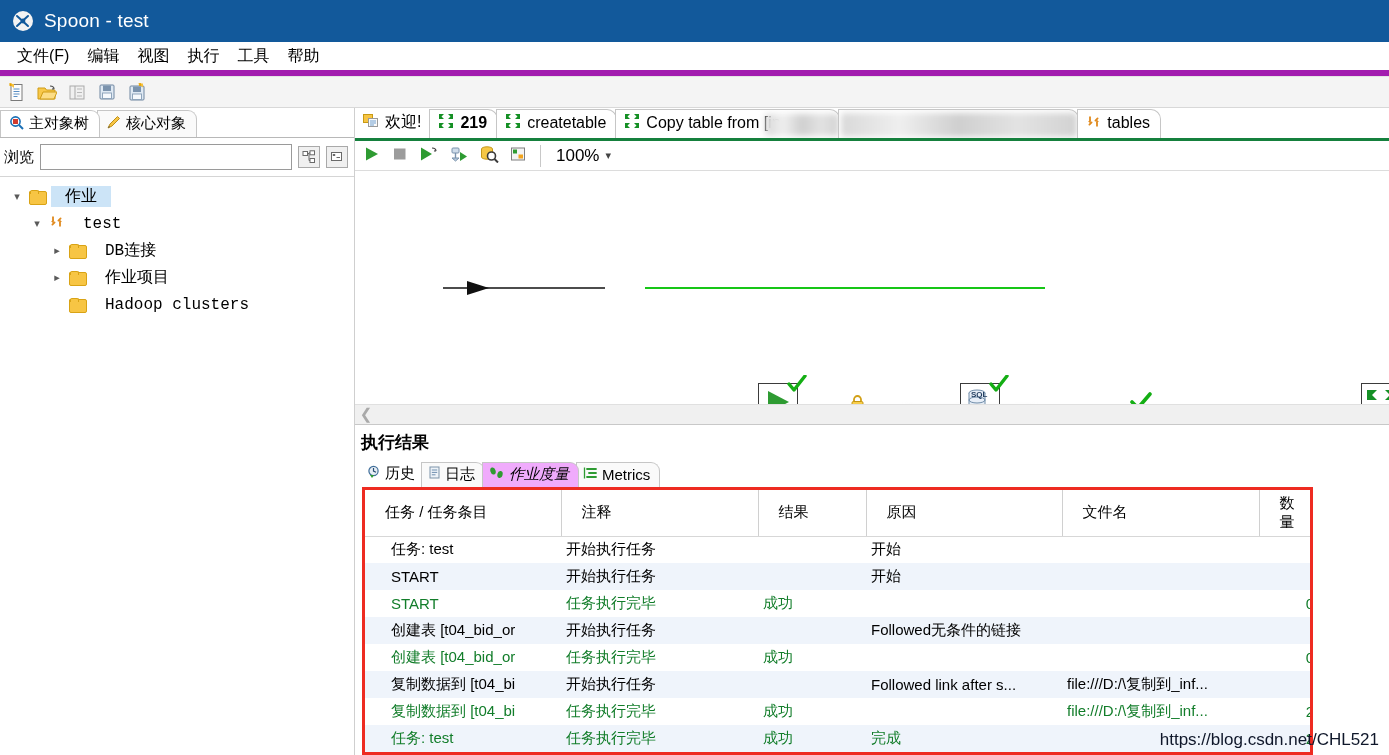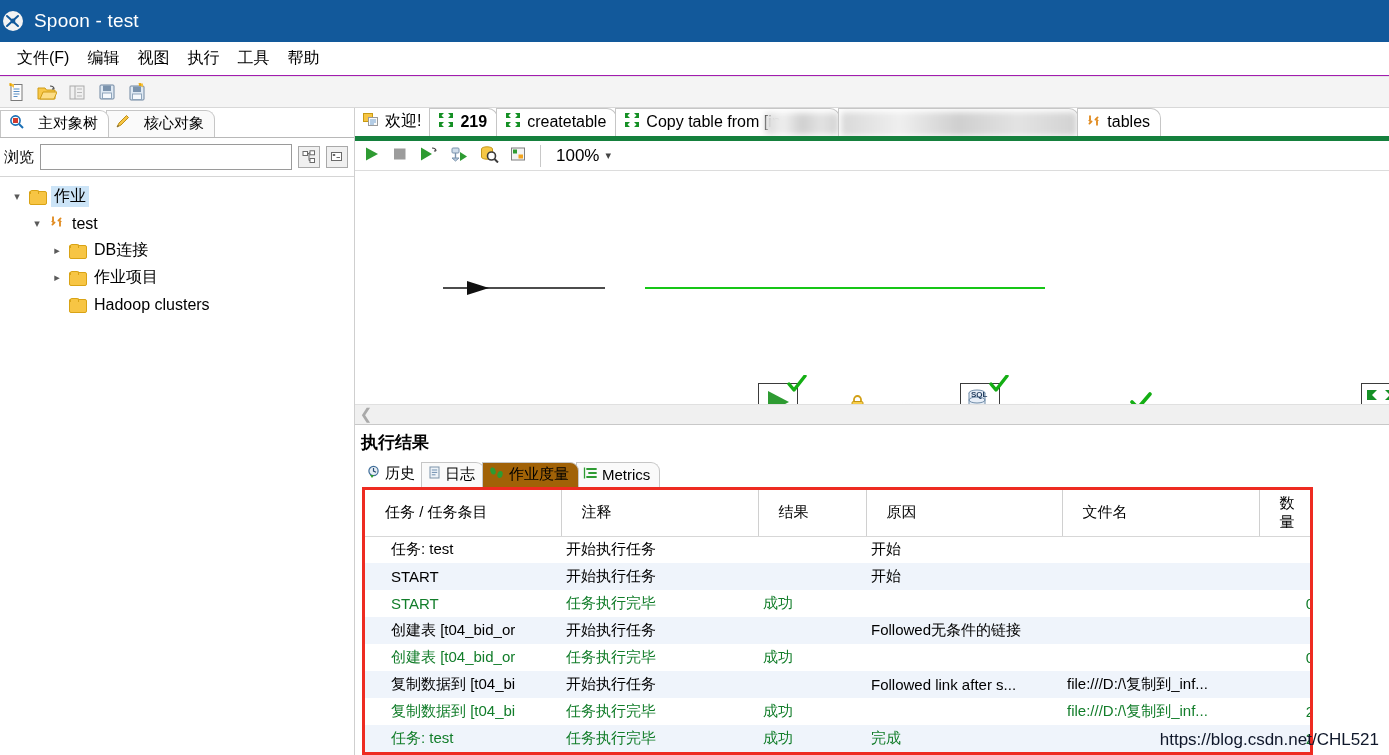--- a/index.html
+++ b/index.html
@@ -9,29 +9,29 @@
     font-family:"Liberation Sans","DejaVu Sans",sans-serif;
     font-size:14px;
     background:#ffffff;
     overflow:hidden;
     color:#000;
   }
 
   
   #titlebar{
     height:42px; background:#12599b; color:#fff;
-    display:flex; align-items:center; 
+    display:flex; align-items:center; padding-left:10px;
   }
   #titlebar .tb-icon{ width:26px;height:26px;display:flex;align-items:center;justify-content:center;margin-right:8px;}
   #titlebar .tb-title{ font-size:19px; letter-spacing:.2px;}
 
   
   #menubar{
     height:34px; background:#fff; display:flex; align-items:center;
-    padding-left:8px; border-bottom:1px solid #a21caf;
+    padding-left:8px; border-bottom:6px solid #a21caf;
   }
   #menubar .menu-item{
     font-size:16px; padding:3px 9px; cursor:default; color:#000;
   }
 
   
   #toolbar{
     height:32px; background:#f4f4f4; border-top:1px solid #e4e4e4;
     border-bottom:1px solid #d8d8d8;
     display:flex; align-items:center; padding-left:6px; gap:8px;
@@ -39,21 +39,21 @@
   #toolbar .tool-btn{ width:22px;height:22px;display:flex;align-items:center;justify-content:center;cursor:default;}
 
   
   #main{ display:flex; height:647px; background:#fff;}
   #leftpane{ width:355px; background:#fff; border-right:1px solid #cfcfcf; position:relative;}
   #rightpane{ width:1034px; background:#fff; display:flex; flex-direction:column;}
 
   
   .lp-tabs{ height:30px; display:flex; align-items:flex-end; border-bottom:1px solid #b8b8b8; background:#fff;}
   .lp-tab{
-    display:flex;align-items:flex-start;gap:14px; font-size:15px;
+    display:flex;align-items:flex-end;gap:5px; font-size:15px;
     padding:3px 10px 4px 8px; border:1px solid #c6c6c6; border-bottom:none;
     background:#fff; border-radius:0 9px 0 0; margin-right:-3px;
     position:relative;
   }
   .lp-tab.active{ background:#fff; z-index:3; font-weight:normal;}
   .lp-tab.inactive{ background:#fafafa; z-index:1;}
 
   .lp-browse{
     display:flex; align-items:center; gap:6px; padding:6px 6px 6px 4px;
     border-bottom:1px solid #d5d5d5;
@@ -64,30 +64,30 @@
     font-family:"Liberation Sans",sans-serif;
   }
   .lp-browse .sq{
     width:22px;height:22px;border:1px solid #a9a9a9;background:#f0f0f0;
     display:flex;align-items:center;justify-content:center;
   }
 
   .tree{ padding:6px 0 0 6px; font-size:16px; }
   .tnode{ display:flex; align-items:center; gap:5px; height:27px; }
   .tnode .arrow{ width:14px; text-align:center; color:#5a5a5a; font-size:11px; }
-  .tnode .lab{ padding:0 3px; }
+  .tnode .lab{ padding:0 14px;font-family:Liberation Mono, monospace; }
   .tnode.sel .lab{ background:#cce4f7; }
 
   
   .fold{ width:17px;height:14px;position:relative;display:inline-block;}
   .fold:before{content:"";position:absolute;left:0;top:1px;width:16px;height:12px;background:#f7c544;border:1px solid #d9a315;border-radius:1px 2px 2px 2px;}
   .fold:after{content:"";position:absolute;left:1px;top:0px;width:7px;height:3px;background:#f7c544;border:1px solid #d9a315;border-bottom:none;border-radius:2px 2px 0 0;}
 
   
-  .ed-tabs{ height:33px; display:flex; background:#fff; border-bottom:5px solid #15803d; overflow:hidden;}
+  .ed-tabs{ height:33px; display:flex; align-items:flex-end; background:#fff; border-bottom:3px solid #15803d; overflow:hidden;}
   .ed-tab{
     display:flex; align-items:center; gap:6px; font-size:16px;
     padding:3px 10px 5px 8px; border:1px solid #c6c6c6; border-bottom:none;
     background:#fff; border-radius:0 10px 0 0; margin-right:-2px; white-space:nowrap;
     position:relative; height:29px;
   }
   .ed-tab.bold{ font-weight:bold; }
   .ed-tab.clipped{ max-width:225px; overflow:hidden; }
 
   .ed-toolbar{
@@ -123,21 +123,21 @@
   .res-head{
     font-size:17px;font-weight:bold;padding:6px 0 5px 6px;background:#fff;
     border-top:1px solid #c8c8c8;
   }
   .res-tabs{ height:28px; display:flex; align-items:flex-end; padding-left:6px; background:#fff;}
   .res-tab{
     display:flex;align-items:center;gap:4px;font-size:15px;
     padding:2px 9px 3px 6px;border:1px solid #c6c6c6;border-bottom:none;
     background:#fafafa;border-radius:0 9px 0 0;margin-right:-3px;height:25px;
   }
-  .res-tab.active{ background:#a16207; z-index:4;}
+  .res-tab.active{ background:#f0abfc; z-index:4;font-style:italic;}
 
   .tablewrap{ flex:1; border:3px solid #ee2b21; border-top:3px solid #ee2b21; margin:0 76px 0 7px; position:relative; overflow:hidden; background:#fff;}
   table.grid{ border-collapse:collapse; width:100%; font-size:15px; table-layout:fixed;}
   table.grid th{
     font-weight:normal;text-align:left;padding:4px 20px;border-right:1px solid #d0d0d0;
     border-bottom:1px solid #d7d7d7; background:#fff; height:33px; vertical-align:middle;
   }
   table.grid td{ padding:3px 5px; height:27px; white-space:nowrap; overflow:hidden; border:none;}
   table.grid tr.alt td{ background:#eff4fb; }
   table.grid tr.ok td{ color:#127d2a; }

